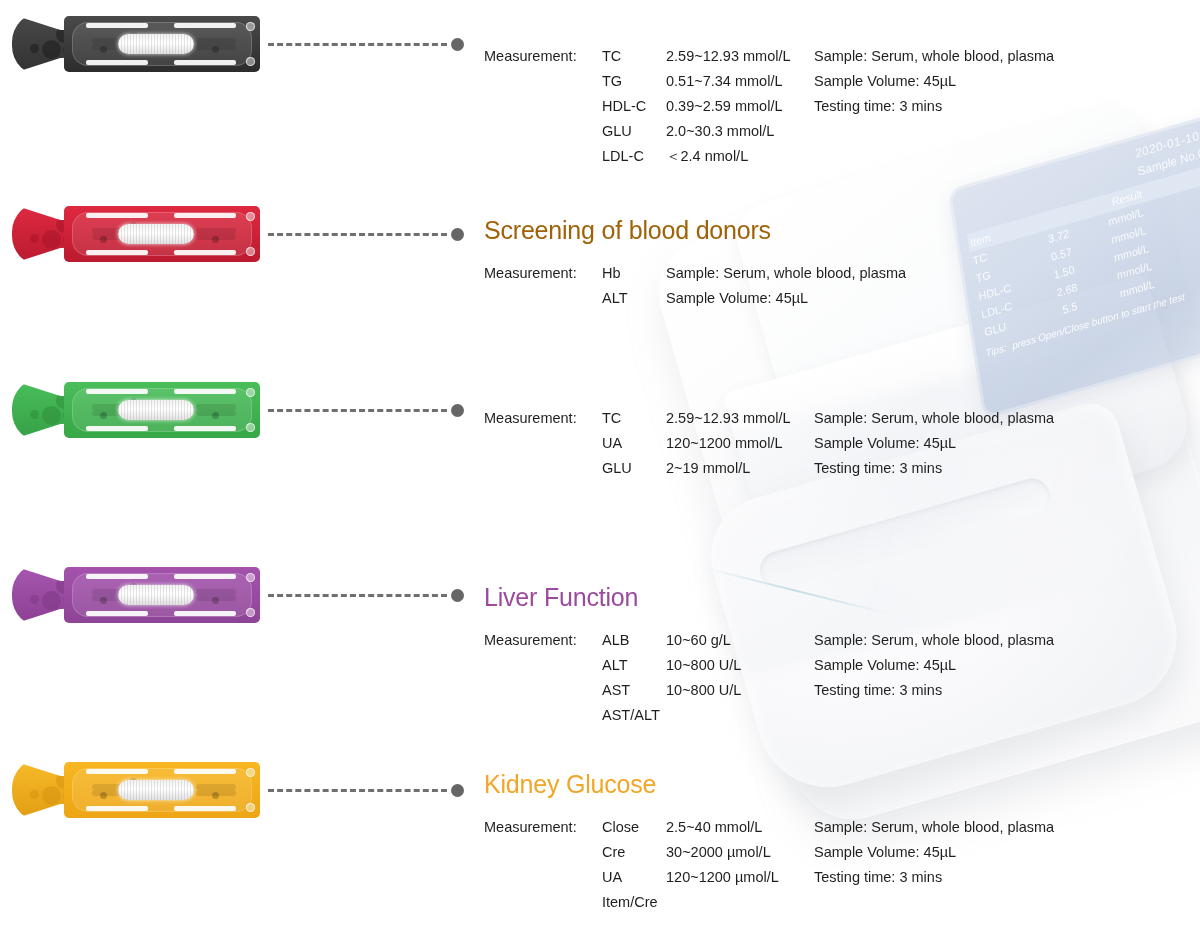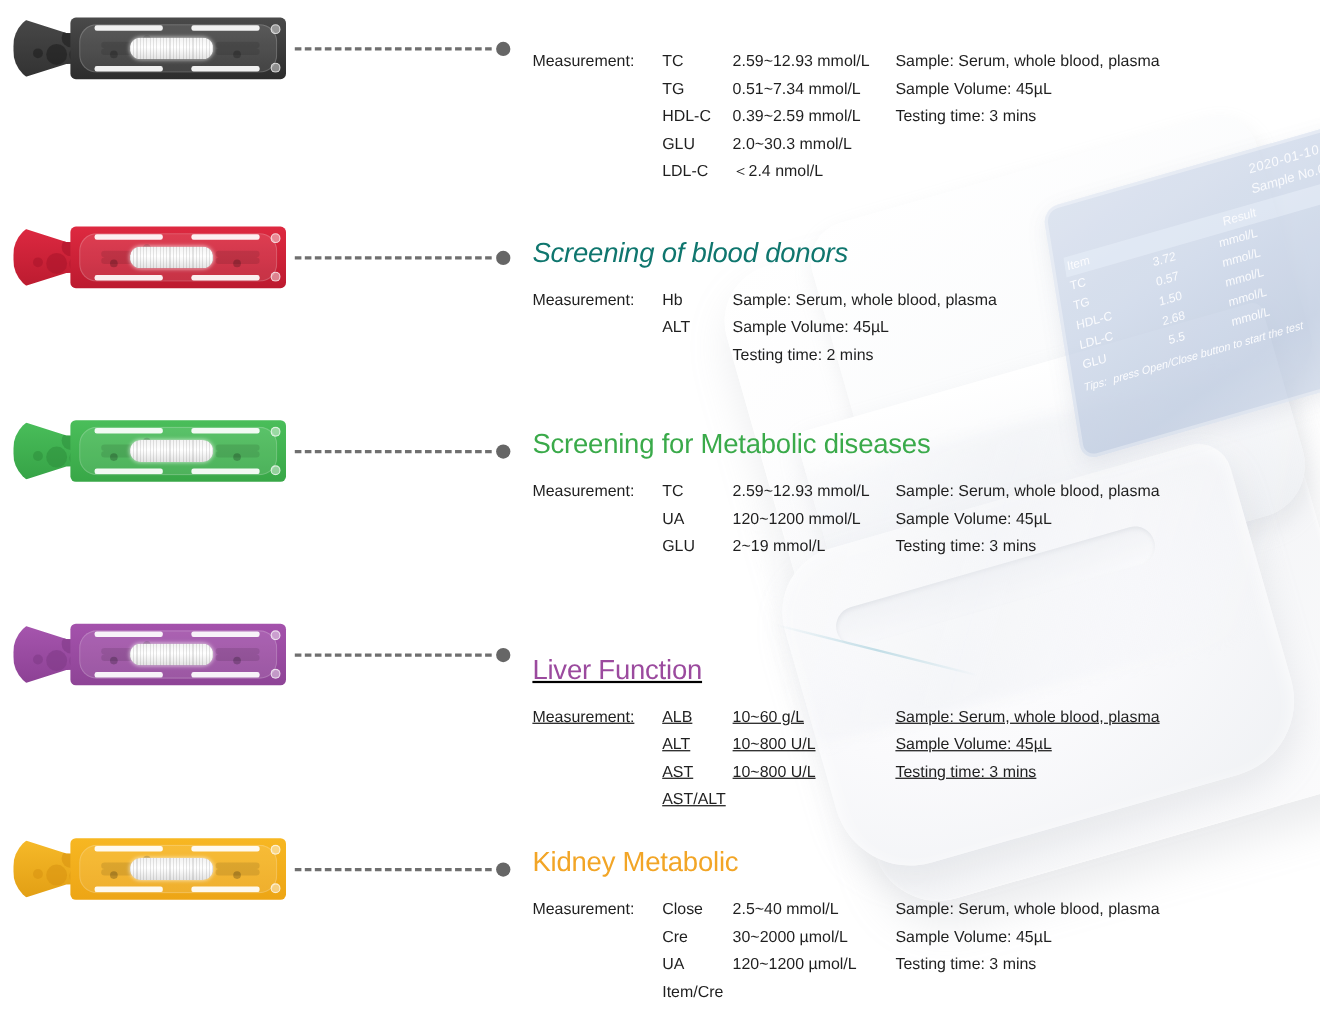--- a/index.html
+++ b/index.html
@@ -317,31 +317,30 @@
           <div class="slot br"></div>
         <div class="screw s-top"></div>
         <div class="screw s-bot"></div>
       </div>
     </div>
     <div class="connector" style="left:268px; top:26px; width:196px;">
       <div class="dashline"></div>
       <div class="enddot"></div>
     </div>
     <div class="block" style="top:14px;">
-      <div class="title" style="color:#0f766e;font-style:italic;">Screening of blood donors</div>
+      <div class="title" style="color:#a16207;">Screening of blood donors</div>
       <div class="meas">
         <div class="col-label">Measurement:</div>
         <div class="col-analyte">
           <div>Hb</div>
           <div>ALT</div>
         </div>
         <div class="col-info">
           <div>Sample: Serum, whole blood, plasma</div>
           <div>Sample Volume: 45µL</div>
-          <div>Testing time: 2 mins</div>
         </div>
       </div>
     </div>
   </div>
 
   <div class="row" style="top:378px;">
     <div class="strip-wrap">
       <div class="strip-handle" style="background:linear-gradient(180deg,#4BC05C,#34A044);">
         <div class="handle-dots">
           <i style="left:26px;top:2px;width:17px;height:17px;background:#2E8E3C;"></i>
@@ -368,21 +367,20 @@
           <div class="slot br"></div>
         <div class="screw s-top"></div>
         <div class="screw s-bot"></div>
       </div>
     </div>
     <div class="connector" style="left:268px; top:26px; width:196px;">
       <div class="dashline"></div>
       <div class="enddot"></div>
     </div>
     <div class="block" style="top:12px;">
-      <div class="title" style="color:#3AAA4A;">Screening for Metabolic diseases</div>
       <div class="meas">
         <div class="col-label">Measurement:</div>
         <div class="col-analyte">
           <div>TC</div>
           <div>UA</div>
           <div>GLU</div>
         </div>
         <div class="col-range">
           <div>2.59~12.93 mmol/L</div>
           <div>120~1200 mmol/L</div>
@@ -424,21 +422,21 @@
         <div class="slot bl"></div>
           <div class="slot br"></div>
         <div class="screw s-top"></div>
         <div class="screw s-bot"></div>
       </div>
     </div>
     <div class="connector" style="left:268px; top:26px; width:196px;">
       <div class="dashline"></div>
       <div class="enddot"></div>
     </div>
-    <div class="block" style="top:32px;text-decoration:underline;">
+    <div class="block" style="top:20px;">
       <div class="title" style="color:#9B4A9E;">Liver Function</div>
       <div class="meas">
         <div class="col-label">Measurement:</div>
         <div class="col-analyte">
           <div>ALB</div>
           <div>ALT</div>
           <div>AST</div>
           <div>AST/ALT</div>
         </div>
         <div class="col-range">
@@ -484,21 +482,21 @@
           <div class="slot br"></div>
         <div class="screw s-top"></div>
         <div class="screw s-bot"></div>
       </div>
     </div>
     <div class="connector" style="left:268px; top:26px; width:196px;">
       <div class="dashline"></div>
       <div class="enddot"></div>
     </div>
     <div class="block" style="top:12px;">
-      <div class="title" style="color:#F2A526;">Kidney Metabolic</div>
+      <div class="title" style="color:#F2A526;">Kidney Glucose</div>
       <div class="meas">
         <div class="col-label">Measurement:</div>
         <div class="col-analyte">
           <div>Close</div>
           <div>Cre</div>
           <div>UA</div>
           <div>Item/Cre</div>
         </div>
         <div class="col-range">
           <div>2.5~40 mmol/L</div>

